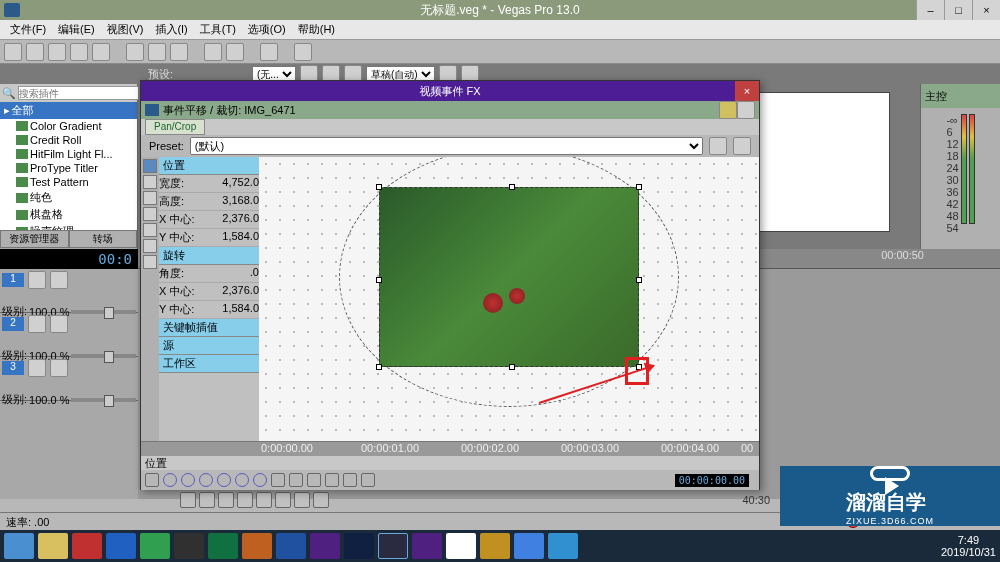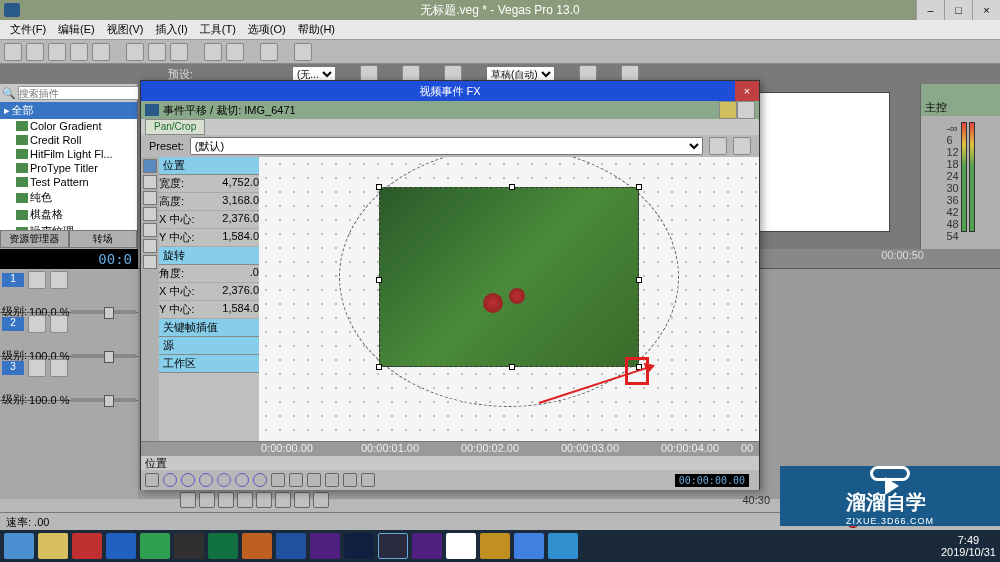--- a/index.html
+++ b/index.html
@@ -14,41 +14,41 @@
 
 
 .menubar { height: 20px; background: #e8e8e8; display: flex; align-items: center; padding: 0 4px; border-bottom: 1px solid #999; }
 .menubar span { padding: 0 6px; cursor: pointer; }
 
 
 .maintoolbar { height: 24px; background: #b8b8b8; display: flex; align-items: center; padding: 0 4px; gap: 4px; border-bottom: 1px solid #888; }
 .tbtn { width: 18px; height: 18px; background: #d0d0d0; border: 1px solid #888; border-radius: 2px; }
 
 
-.row2 { height: 20px; background: #7a7a7a; display: flex; align-items: center; padding: 0 4px; gap: 24px; color: #ddd; }
+.row2 { height: 20px; background: #7a7a7a; display: flex; align-items: center; padding: 0 4px; gap: 4px; color: #ddd; }
 .row2 .preset { width: 100px; }
 .row2 select { height: 16px; font-size: 10px; }
 
 
 .upper { display: flex; height: 165px; }
 .leftpanel { width: 138px; background: #a8a8a8; border-right: 1px solid #666; }
 .leftpanel .search { height: 18px; background: #c8c8c8; display: flex; align-items: center; padding: 0 2px; gap: 2px; }
 .leftpanel .search input { flex: 1; height: 14px; font-size: 10px; border: 1px solid #999; }
 .tree { background: #fff; height: 128px; overflow: hidden; font-size: 10px; }
 .tree .node { padding: 1px 0 1px 16px; display: flex; align-items: center; gap: 2px; }
 .tree .node.root { padding-left: 4px; background: #3874c4; color: #fff; }
 .tree .ticon { width: 12px; height: 10px; background: #4a8a4a; }
 .lefttabs { height: 18px; background: #999; display: flex; }
 .lefttabs span { flex: 1; text-align: center; background: #b0b0b0; border: 1px solid #777; font-size: 10px; line-height: 16px; }
 
 .preview { flex: 1; background: #7a7a7a; position: relative; }
 .previewframe { position: absolute; right: 30px; top: 8px; width: 360px; height: 140px; background: #fff; border: 1px solid #444; }
 
 .mixerpanel { width: 80px; background: #b0b0b0; border-left: 1px solid #666; }
-.mixerpanel .mh { height: 16px; background: #8aa88a; display: flex; padding: 16px 4px; font-size: 10px; }
+.mixerpanel .mh { height: 24px; background: #8aa88a; display: flex; align-items: center; padding: 0 4px; font-size: 10px; }
 .mixerpanel .meter { height: 130px; display: flex; justify-content: center; gap: 2px; padding-top: 6px; }
 .mixerpanel .bar { width: 6px; height: 110px; background: linear-gradient(#e04040, #e0c040 20%, #50a050 40%); border: 1px solid #333; }
 .mixerpanel .scale { font-size: 8px; color: #333; display: flex; flex-direction: column; justify-content: space-between; height: 110px; }
 
 
 .lower { height: 250px; display: flex; }
 .trackheaders { width: 138px; background: #a8a8a8; }
 .timecodebig { height: 20px; background: #000; color: #6ad; font-family: monospace; font-size: 14px; text-align: right; padding-right: 6px; line-height: 20px; }
 .track { height: 44px; border-bottom: 1px solid #666; padding: 2px; }
 .track .th { display: flex; align-items: center; gap: 4px; }
@@ -64,21 +64,21 @@
 .statusbar { position: absolute; bottom: 32px; left: 0; right: 0; height: 18px; background: #b8b8b8; border-top: 1px solid #777; padding: 0 6px; font-size: 10px; line-height: 18px; }
 .statusbar .rec { position: absolute; right: 140px; top: 1px; width: 14px; height: 14px; background: #e04040; border-radius: 50%; border: 1px solid #800; }
 
 
 .taskbar { position: absolute; bottom: 0; left: 0; right: 0; height: 32px; background: #1a2a3a; display: flex; align-items: center; padding: 0 4px; gap: 4px; }
 .taskbar .app { width: 30px; height: 26px; border-radius: 2px; }
 .taskbar .clock { position: absolute; right: 4px; color: #fff; font-size: 10px; text-align: center; line-height: 12px; }
 
 
 .fxdialog { position: absolute; left: 140px; top: 80px; width: 620px; height: 410px; background: #c8c8c8; border: 1px solid #333; box-shadow: 2px 2px 8px rgba(0,0,0,.4); display: flex; flex-direction: column; }
-.fxdialog .dtitle { height: 20px; background: #1d4ed8; color: #fff; display: flex; align-items: center; justify-content: center; position: relative; font-size: 11px; }
+.fxdialog .dtitle { height: 20px; background: #4c1d95; color: #fff; display: flex; align-items: center; justify-content: center; position: relative; font-size: 11px; }
 .fxdialog .dtitle .close { position: absolute; right: 0; width: 24px; height: 20px; background: #c04040; text-align: center; line-height: 20px; }
 .fxdialog .dsub { height: 18px; background: #8aa88a; display: flex; align-items: center; padding: 0 4px; font-size: 10px; }
 .fxdialog .dsub .icn { width: 14px; height: 12px; background: #2a5a8a; margin-right: 4px; }
 .fxdialog .tabs { height: 16px; display: flex; padding-left: 4px; }
 .fxdialog .tabs .tab { padding: 0 8px; background: #d8e0d0; border: 1px solid #888; font-size: 10px; line-height: 14px; color: #1a6a2a; }
 .fxdialog .presetrow { height: 22px; display: flex; align-items: center; padding: 0 8px; gap: 6px; background: #b8b8b8; }
 .fxdialog .presetrow select { flex: 1; height: 18px; }
 .fxdialog .body { flex: 1; display: flex; background: #c8c8c8; }
 .fxdialog .sidetools { width: 18px; background: #b0b0b0; display: flex; flex-direction: column; gap: 2px; padding: 2px; }
 .fxdialog .sidetools .st { width: 14px; height: 14px; background: #d0d0d0; border: 1px solid #777; }

